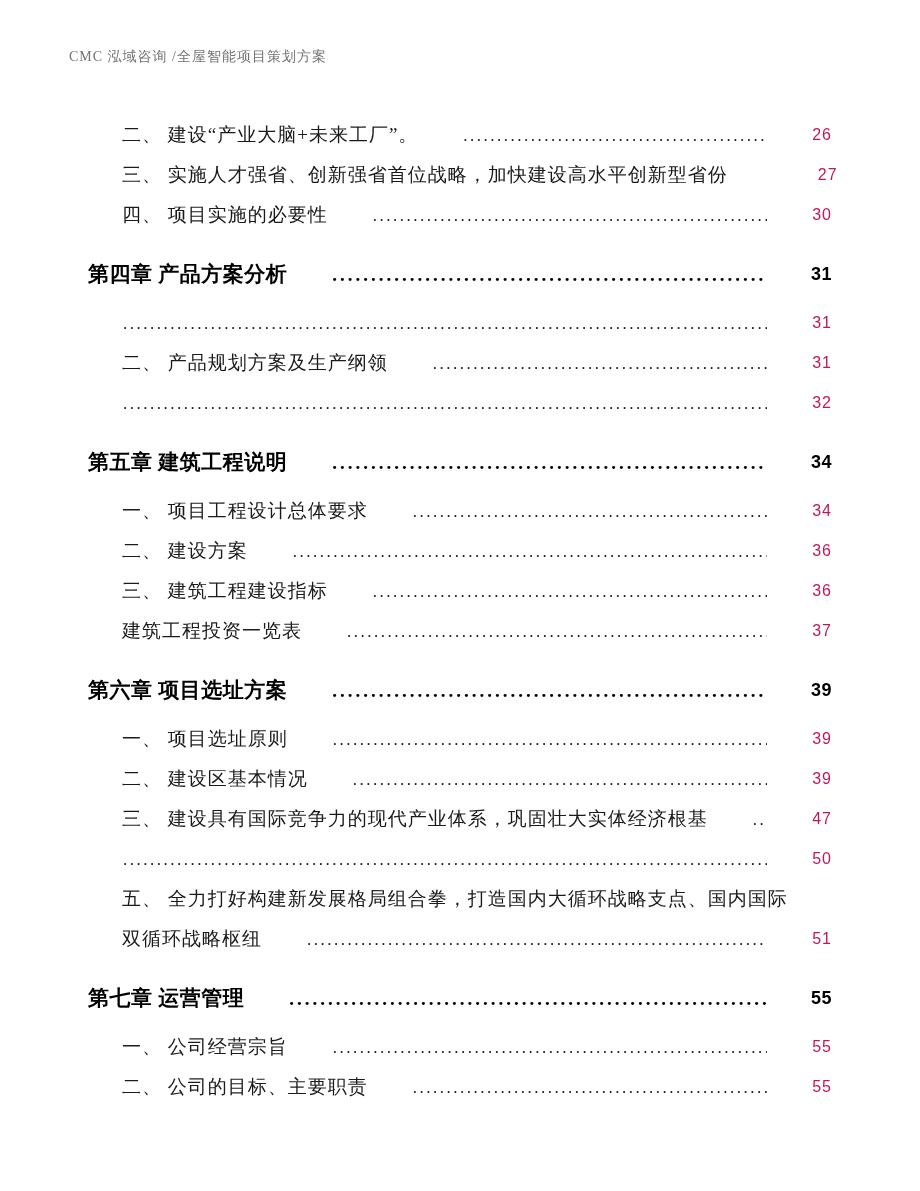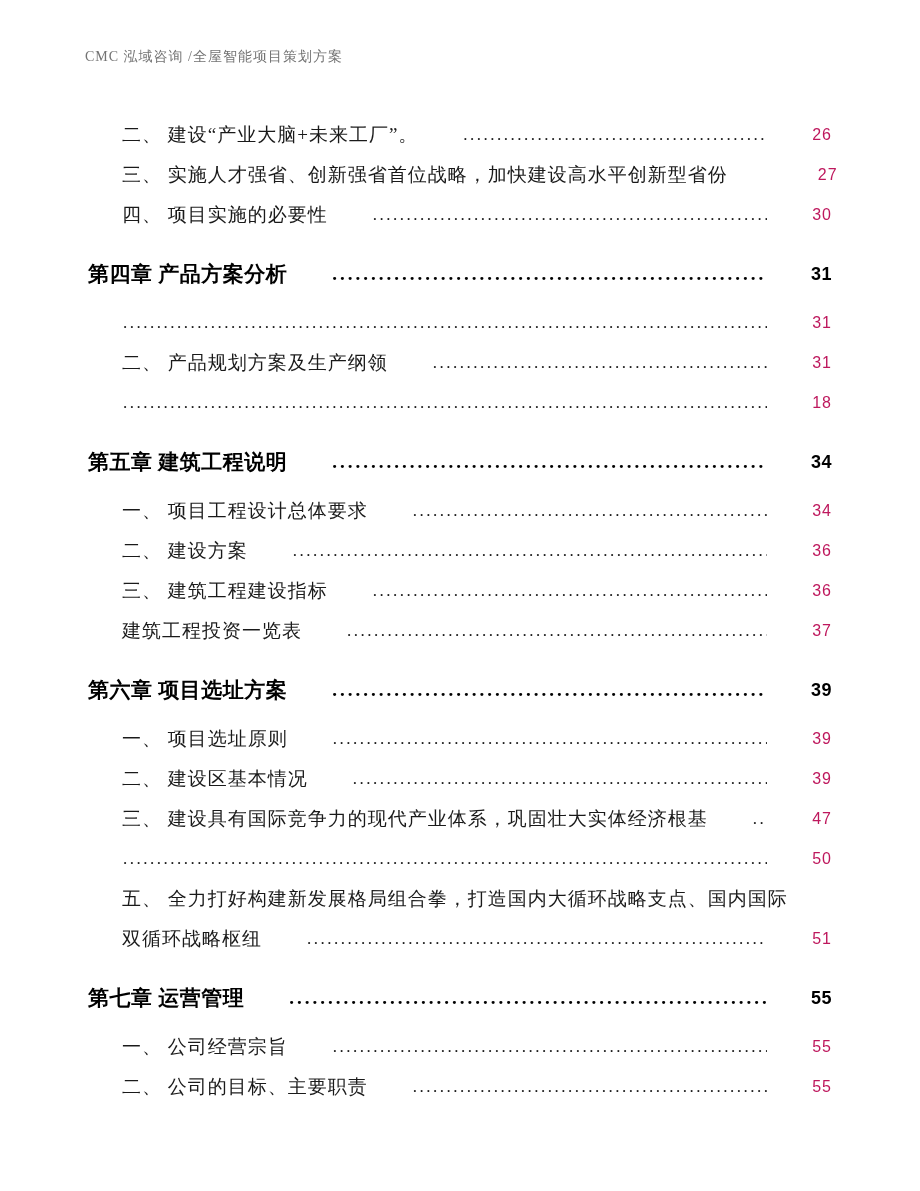--- a/index.html
+++ b/index.html
@@ -7,36 +7,36 @@
   body {
     width: 920px;
     height: 1191px;
     position: relative;
     font-family: "Liberation Serif", serif;
     color: #1a1a1a;
     overflow: hidden;
   }
   .page-header {
     position: absolute;
-    left: 85px;
+    left: 69px;
     top: 48px;
     font-size: 14px;
     color: #737373;
     letter-spacing: 1px;
     white-space: nowrap;
   }
   .toc {
     position: absolute;
     left: 88px;
     top: 115px;
     width: 744px;
   }
   .toc-row {
     display: flex;
-    align-items: flex-end;
+    align-items: center;
     height: 40px;
     line-height: 40px;
     white-space: nowrap;
     cursor: pointer;
     gap: 44px;
   }
   .toc-row .t {
     flex: 0 0 auto;
     white-space: nowrap;
   }
@@ -126,21 +126,21 @@
   </div>
 
   <div class="toc-row sub">
     <span class="t">二、 产品规划方案及生产纲领</span>
     <span class="leader"></span>
     <span class="pg">31</span>
   </div>
 
   <div class="toc-row sub">
     <span class="leader"></span>
-    <span class="pg">18</span>
+    <span class="pg">32</span>
   </div>
 
   <div class="toc-row chapter">
     <span class="t">第五章 建筑工程说明</span>
     <span class="leader"></span>
     <span class="pg">34</span>
   </div>
 
   <div class="toc-row sub">
     <span class="t">一、 项目工程设计总体要求</span>

